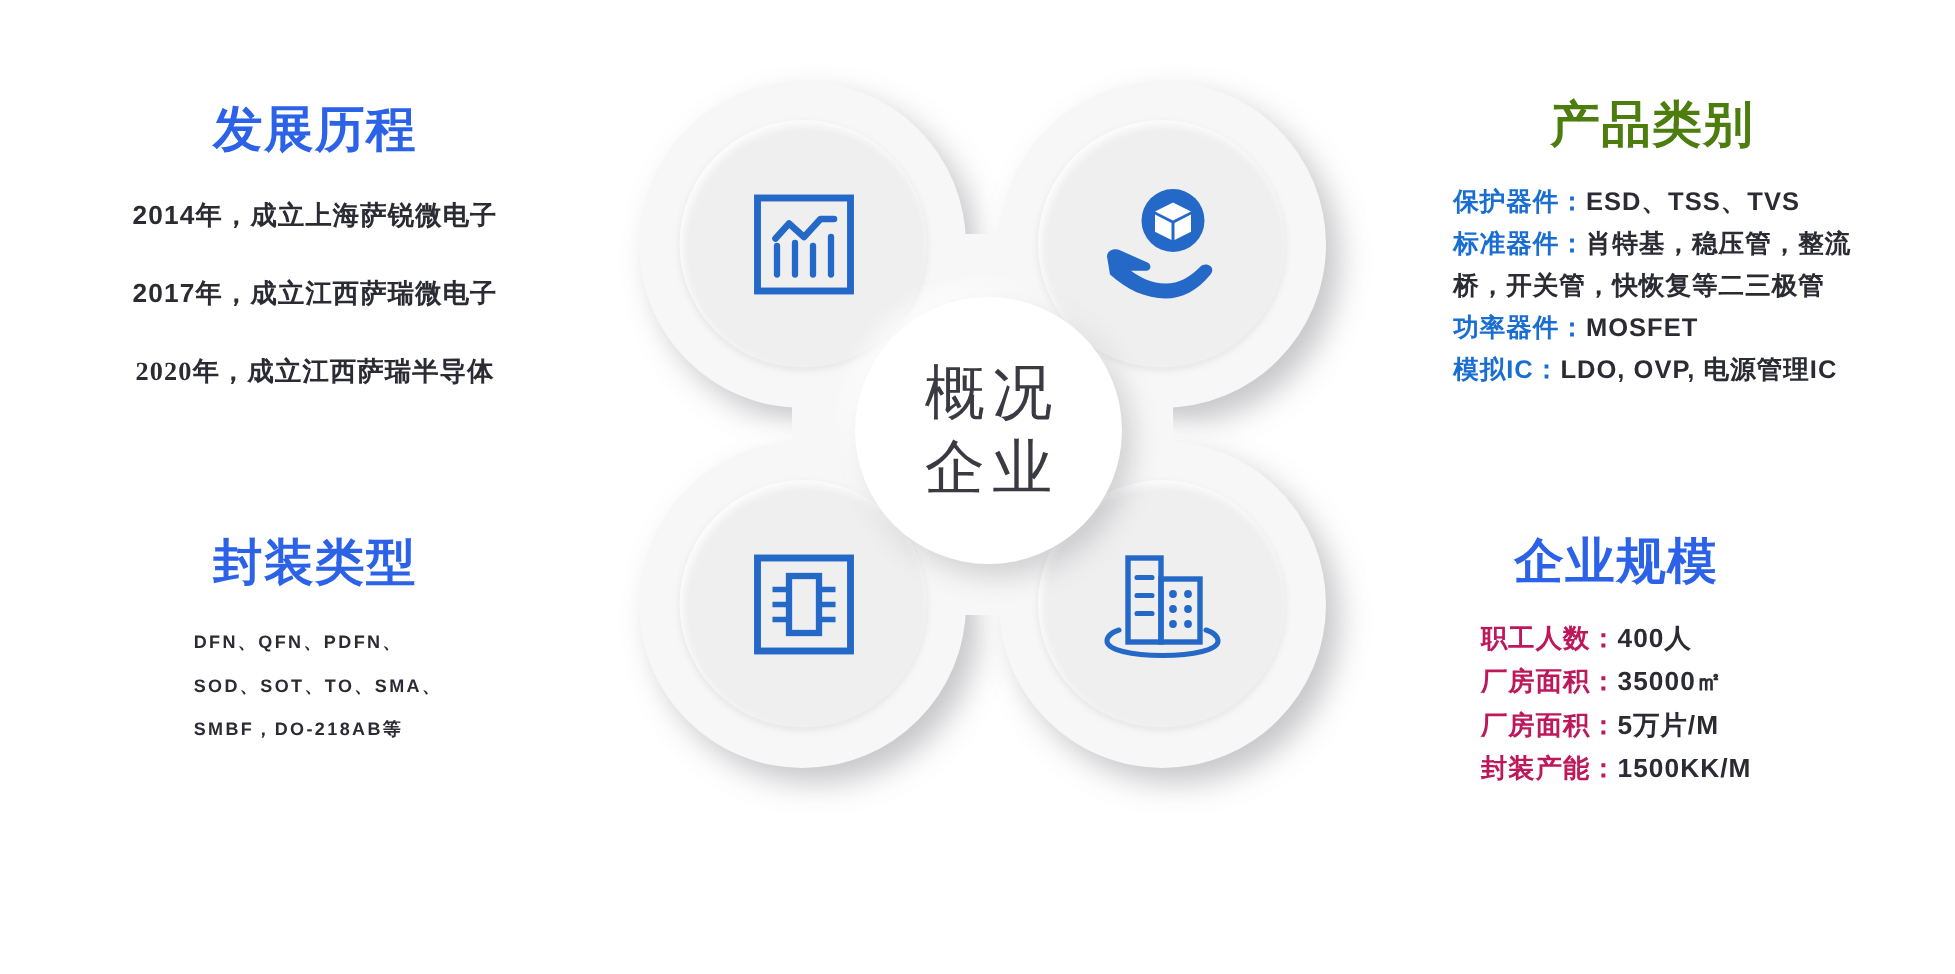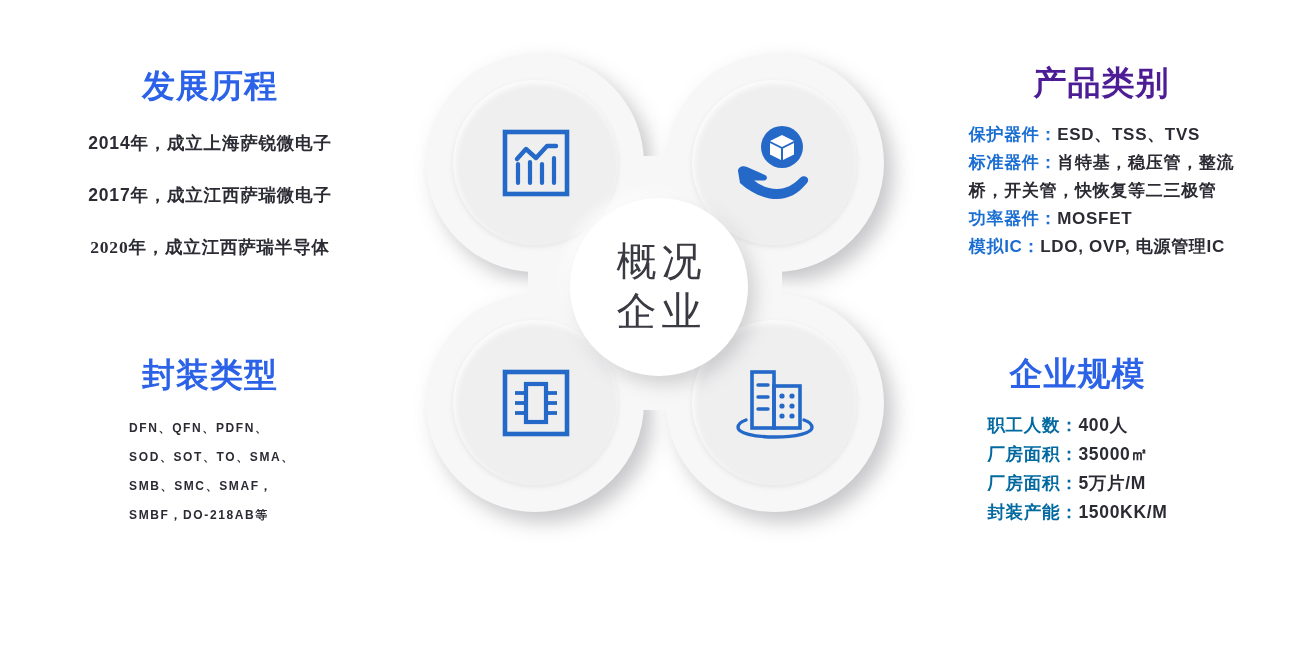--- a/index.html
+++ b/index.html
@@ -110,21 +110,21 @@
     text-align: left;
   }
   #panel-scale .scale-line {
     font-size: 17.5px;
     font-weight: bold;
     line-height: 29px;
     letter-spacing: 0.7px;
     color: #2b2b33;
     white-space: nowrap;
   }
-  #panel-scale .lbl { color: #0369a1; }
+  #panel-scale .lbl { color: #be185d; }
 
   
   #graphic {
     position: absolute;
     left: 420px;
     top: 48px;
     width: 470px;
     height: 470px;
   }
 
@@ -214,27 +214,26 @@
     <div class="timeline-row">2014年，成立上海萨锐微电子</div>
     <div class="timeline-row">2017年，成立江西萨瑞微电子</div>
     <div class="timeline-row">2020年，成立江西萨瑞半导体</div>
   </div>
 
   <div class="panel" id="panel-package">
     <div class="panel-title" style="color:#2b62e8">封装类型</div>
     <div class="pkg-lines">
       <div class="pkg-line">DFN、QFN、PDFN、</div>
       <div class="pkg-line">SOD、SOT、TO、SMA、</div>
-      <div class="pkg-line">SMB、SMC、SMAF，</div>
       <div class="pkg-line">SMBF，DO-218AB等</div>
     </div>
   </div>
 
   <div class="panel" id="panel-products">
-    <div class="panel-title" style="color:#4c1d95">产品类别</div>
+    <div class="panel-title" style="color:#4d7c0f">产品类别</div>
     <div class="prod-lines">
       <div class="prod-line">
         <span class="lbl">保护器件：</span><span>ESD、TSS、TVS</span>
       </div>
       <div class="prod-line">
         <span class="lbl">标准器件：</span><span>肖特基，稳压管，整流</span>
       </div>
       <div class="prod-line">
         <span class="lbl"></span><span>桥，开关管，快恢复等二三极管</span>
       </div>

